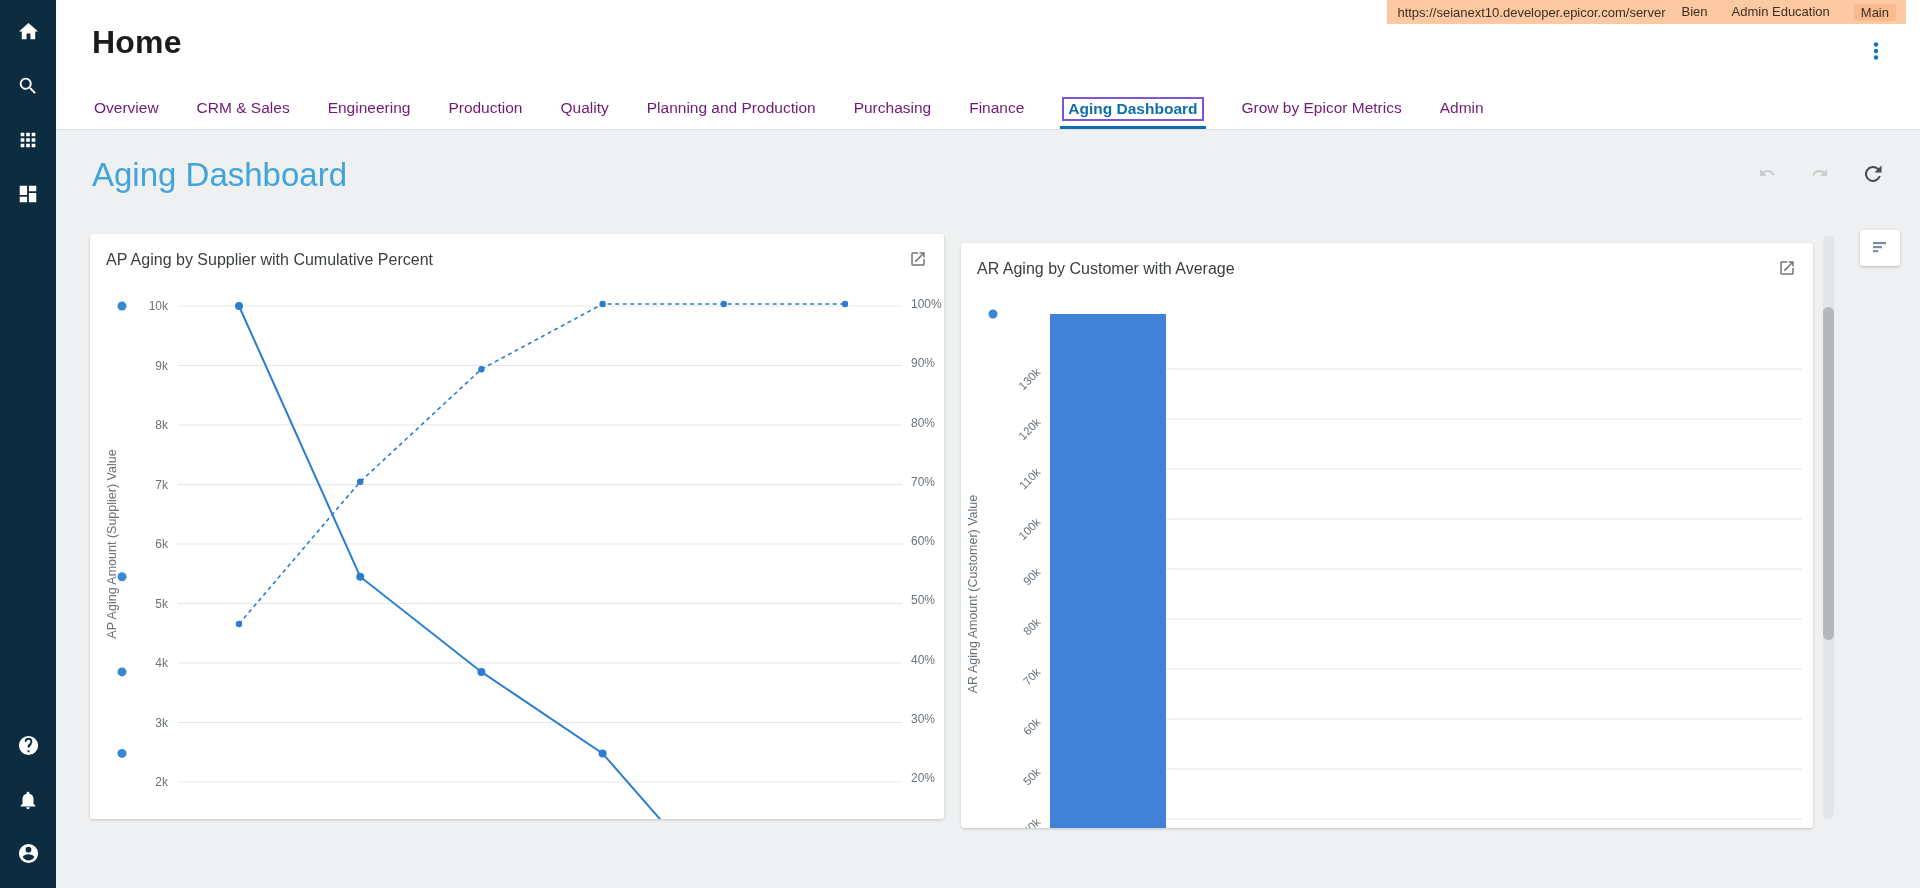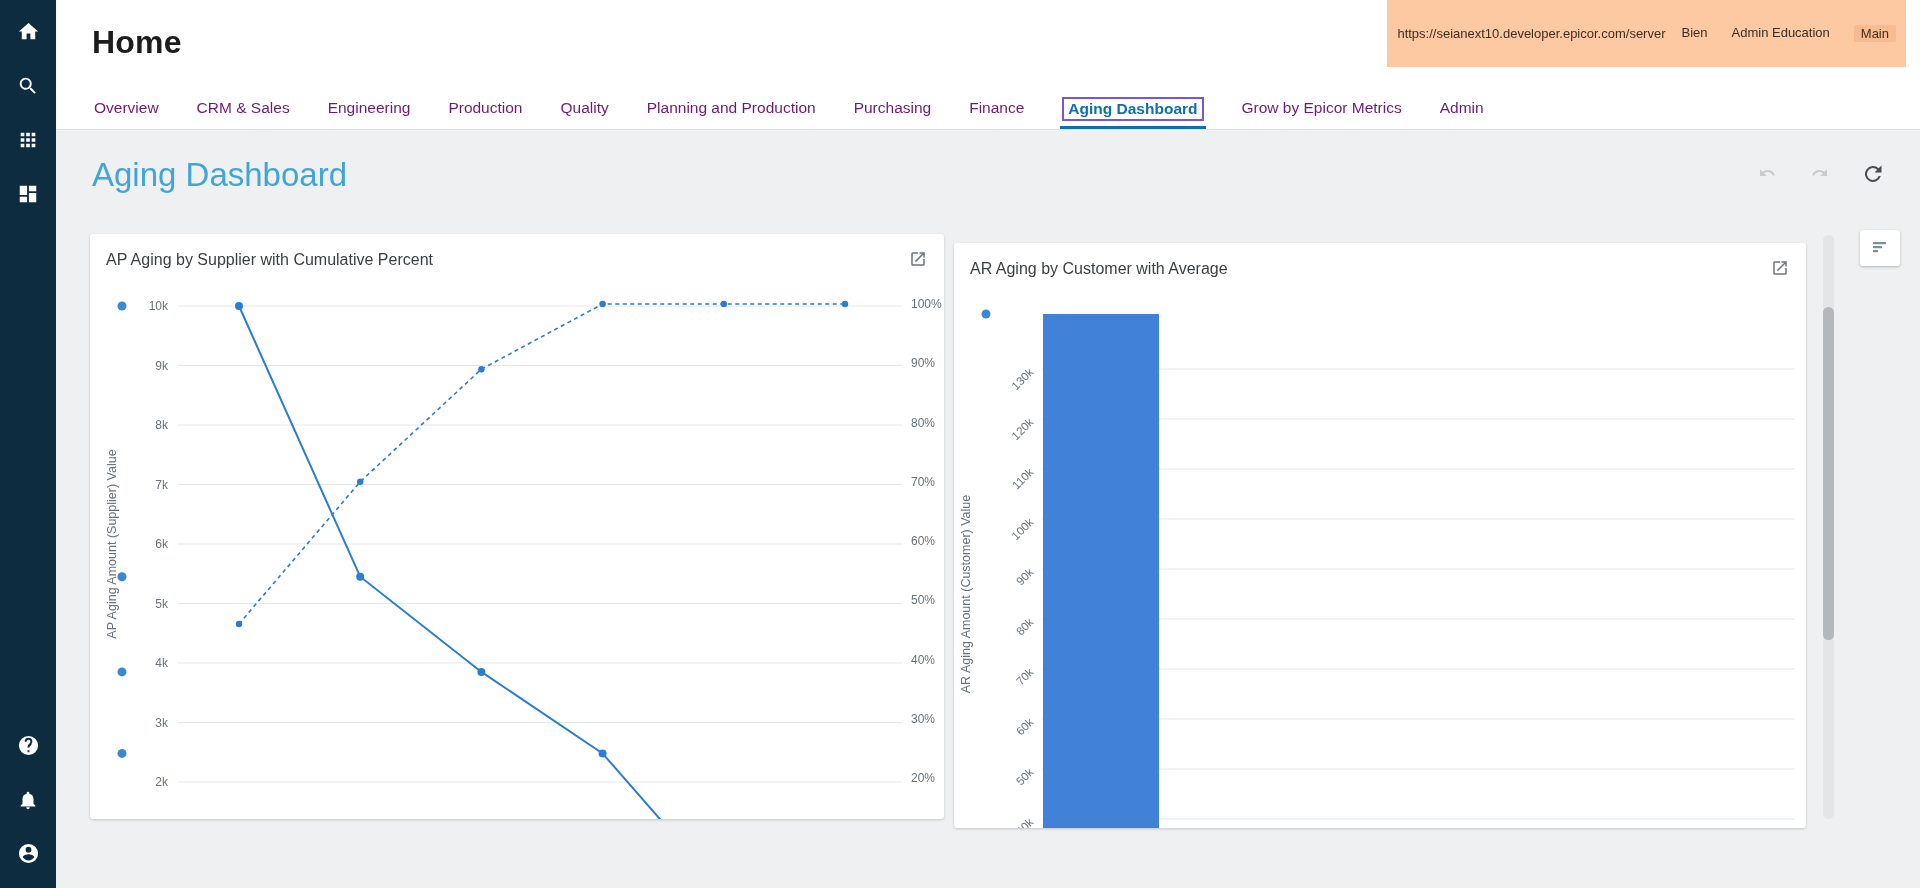--- a/index.html
+++ b/index.html
@@ -18,31 +18,31 @@
   .home-title{margin:0;padding:24px 0 0 36px;font-size:32px;font-weight:700;color:#1c1c1c;letter-spacing:.2px;}
   .kebab-btn{position:absolute;right:30px;top:38px;width:28px;height:28px;background:none;border:none;cursor:pointer;padding:0;}
 
   .tabs{position:absolute;left:36px;bottom:0;display:flex;gap:34px;align-items:flex-end;}
   .tab{background:none;border:none;cursor:pointer;font-family:inherit;font-size:15.5px;color:#701a75;padding:0 2px 12px 2px;position:relative;white-space:nowrap;}
   .tab.active{color:#0e6fae;font-weight:700;padding-bottom:8px;}
   .tab.active .tlabel{display:inline-block;border:2px solid #7a55d6;padding:1px 4px;}
   .tab.active::after{content:"";position:absolute;left:0;right:0;bottom:0;height:3px;background:#0e6fae;}
 
   
-  .env-badge{position:absolute;top:0;right:14px;height:35px;background:#fdc9a3;display:flex;align-items:center;gap:16px;padding:16px 10px;font-size:13px;color:#3c2f23;z-index:20;}
+  .env-badge{position:absolute;top:0;right:14px;height:24px;background:#fdc9a3;display:flex;align-items:center;gap:16px;padding:0 10px;font-size:13px;color:#3c2f23;z-index:20;}
   .env-badge .chip-last{background:#f8ba8e;padding:1px 7px;border-radius:2px;}
 
   
   .content{position:relative;height:771px;}
   .page-head{display:flex;align-items:center;justify-content:space-between;padding:26px 34px 0 36px;}
   .page-title{font-size:33px;font-weight:400;color:#41a5da;}
   .toolbar{display:flex;gap:27px;align-items:center;}
   .tool-btn{background:none;border:none;cursor:pointer;width:26px;height:26px;padding:0;}
 
-  .cards{position:absolute;left:34px;top:104px;display:flex;gap:10px;border-radius:20px;}
+  .cards{position:absolute;left:34px;top:104px;display:flex;gap:17px;border-radius:20px;}
   .card{position:relative;background:#fff;border-radius:3px;box-shadow:0 1px 3px rgba(0,0,0,.18);overflow:hidden;height:585px;}
   .card-1{width:854px;}
   .card-2{width:852px;margin-top:9px;}
   .card-head{position:absolute;top:0;left:0;right:0;display:flex;justify-content:space-between;align-items:center;padding:16px 16px 0 16px;box-sizing:border-box;z-index:2;}
   .card-title{font-size:16px;color:#3b3f42;}
   .open-btn{background:none;border:none;cursor:pointer;width:20px;height:20px;padding:0;}
   svg.chart{position:absolute;left:0;top:0;}
   svg.chart text{font-family:"Liberation Sans",sans-serif;}
 
   .filter-fab{position:absolute;right:20px;top:100px;width:40px;height:36px;background:#fff;border-radius:3px;box-shadow:0 1px 3px rgba(0,0,0,.25);display:flex;align-items:center;justify-content:center;border:none;cursor:pointer;}

